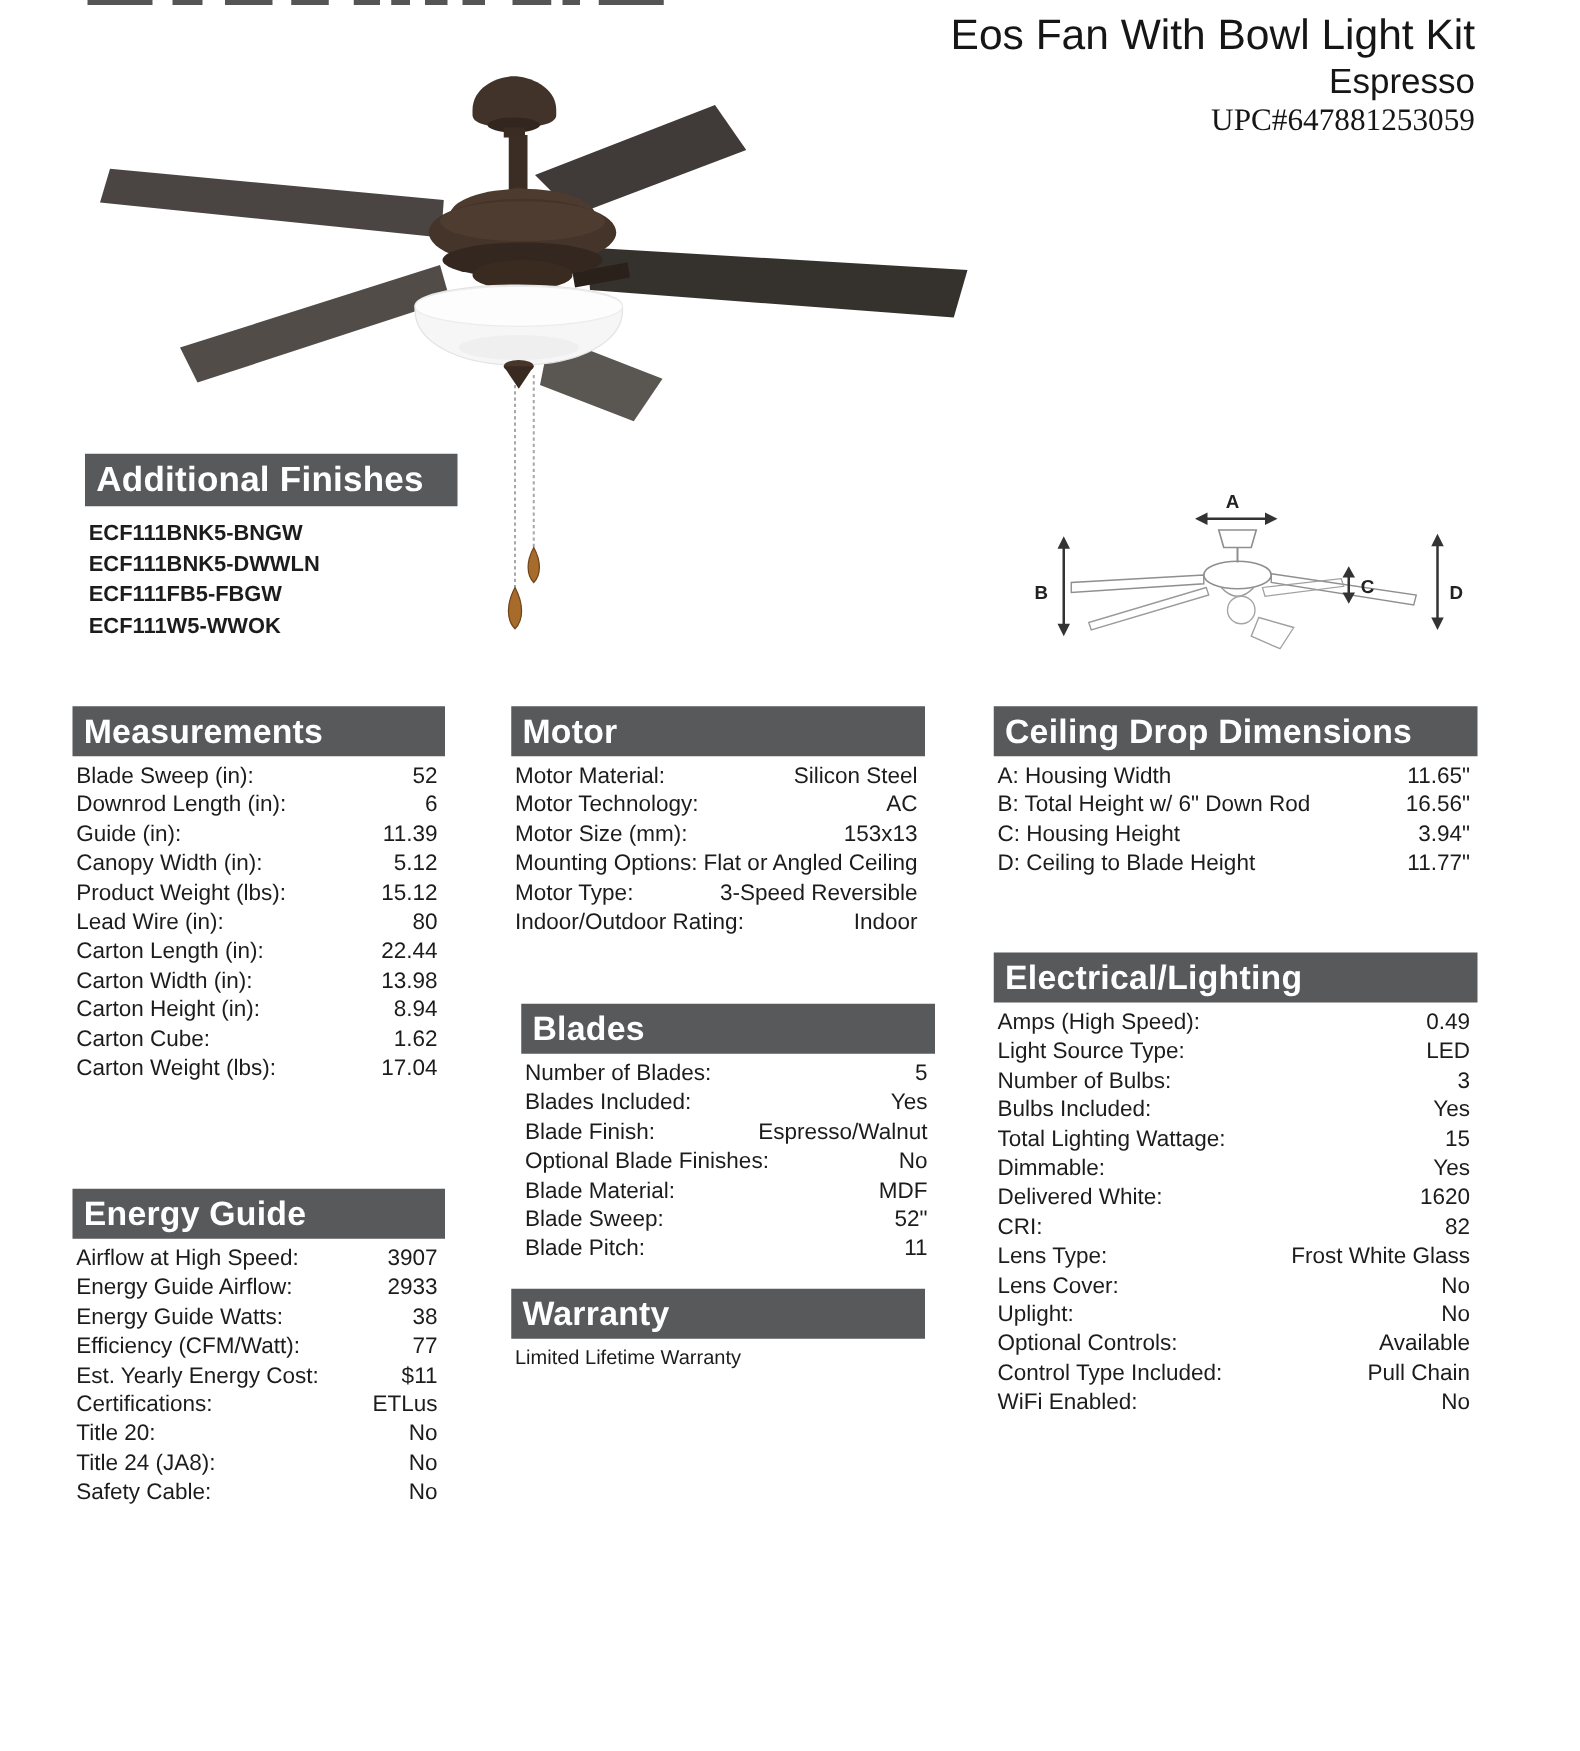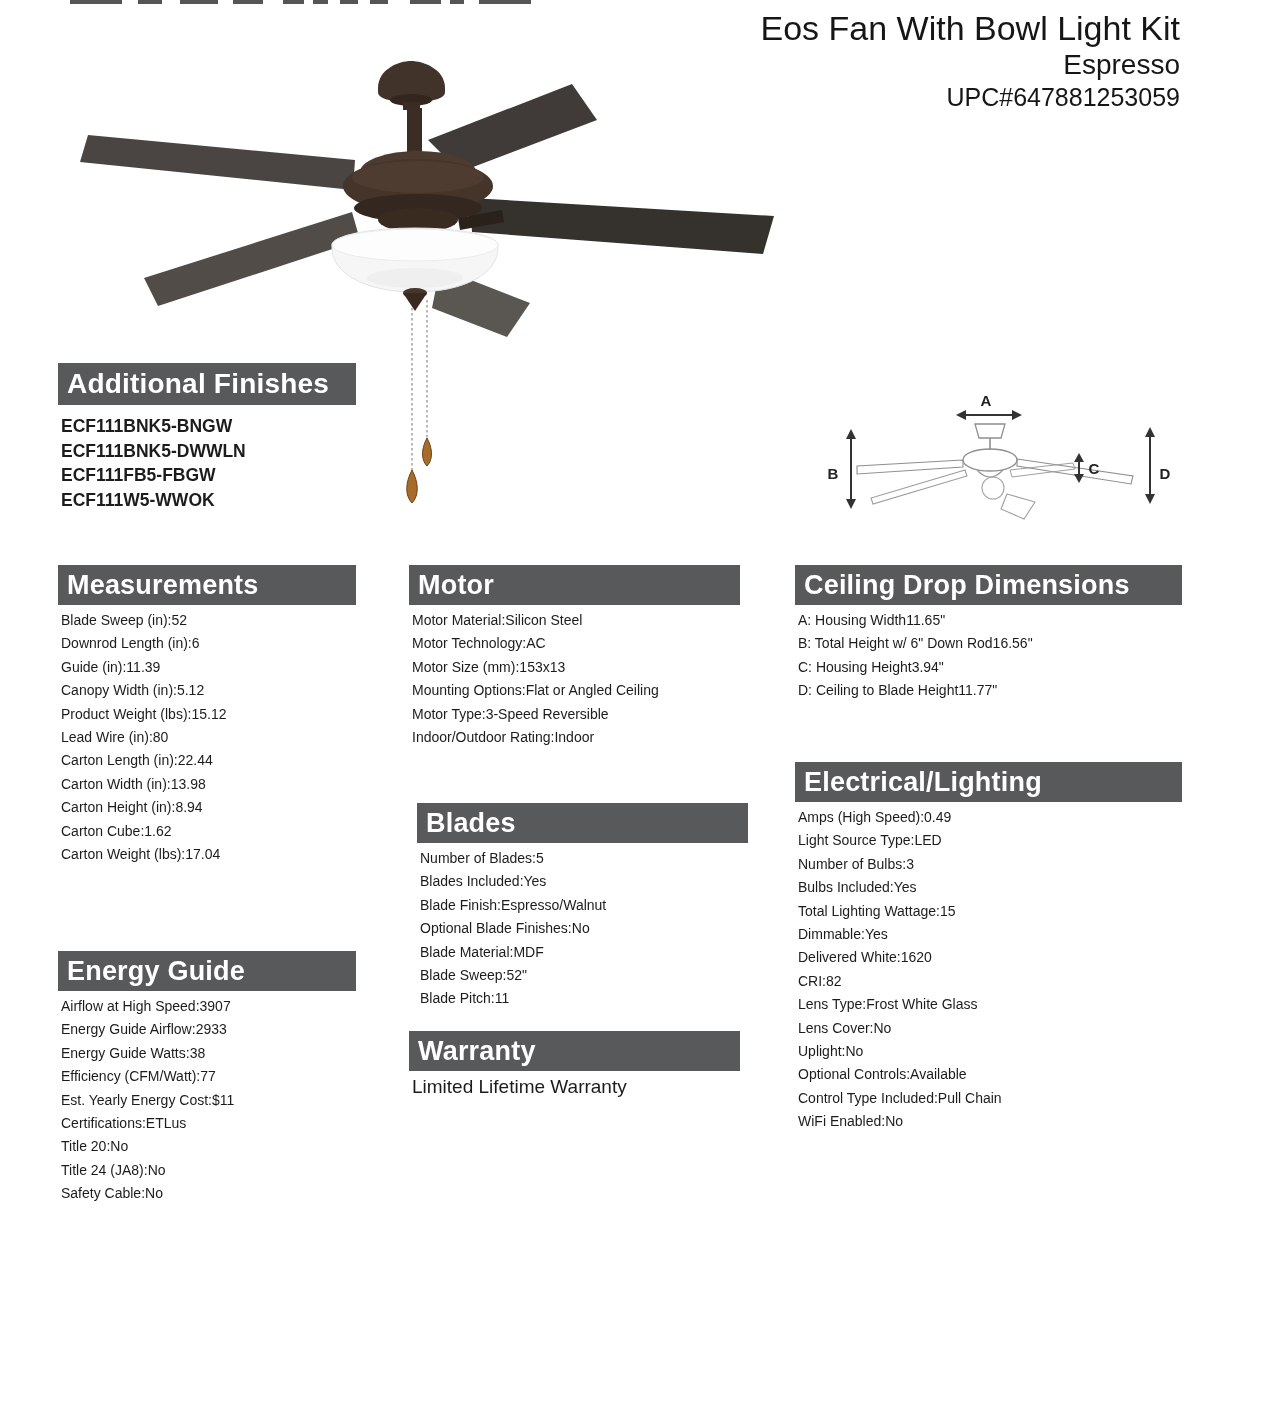--- a/index.html
+++ b/index.html
@@ -7,39 +7,39 @@
   #canvas{position:relative;width:1264px;height:1401px;background:#ffffff;
           font-family:"Liberation Sans",sans-serif;color:#1c1c1c;overflow:hidden;}
 
   
   .frag{position:absolute;top:0;height:4px;background:#2b2b2b;opacity:.8;}
 
   
   #title-block{position:absolute;top:8px;right:84px;text-align:right;color:#161616;}
   #title-block .t1{font-size:34px;line-height:40px;}
   #title-block .t2{font-size:28px;line-height:34px;}
-  #title-block .t3{font-size:25px;line-height:30px;}
+  #title-block .t3{font-size:25px;line-height:30px;font-family:Liberation Serif, serif;}
 
   
   .spec{position:absolute;}
   .spec-header{background:#58595b;color:#ffffff;font-weight:bold;font-size:27px;
                height:40px;line-height:40px;padding-left:9px;letter-spacing:.2px;
                margin-bottom:4px;white-space:nowrap;overflow:hidden;}
   .spec-rows{padding:0 6px 0 3px;}
-  .spec-row{display:flex;font-size:14px;line-height:23.4px;}
+  .spec-row{display:flex;justify-content:space-between;font-size:18px;line-height:23.4px;}
   .spec-row .lbl{white-space:nowrap;}
   .spec-row .val{white-space:nowrap;text-align:right;}
 
   
-  #finishes{position:absolute;left:58px;top:363px;width:298px;}
+  #finishes{position:absolute;left:68px;top:363px;width:298px;}
   #finishes .spec-header{height:42px;line-height:42px;font-size:28px;}
   .model-list{margin-top:9px;padding-left:3px;}
   .model-row{font-weight:bold;font-size:17.5px;line-height:24.6px;}
 
-  .warranty-text{font-size:19px;line-height:23px;padding-left:3px;margin-top:2px;}
+  .warranty-text{font-size:16px;line-height:23px;padding-left:3px;margin-top:2px;}
 
   svg text{font-family:"Liberation Sans",sans-serif;}
 </style>
 </head>
 <body>
 
 <div id="canvas">
 
   <div>
     <i class="frag" style="left:70px;width:52px"></i>

